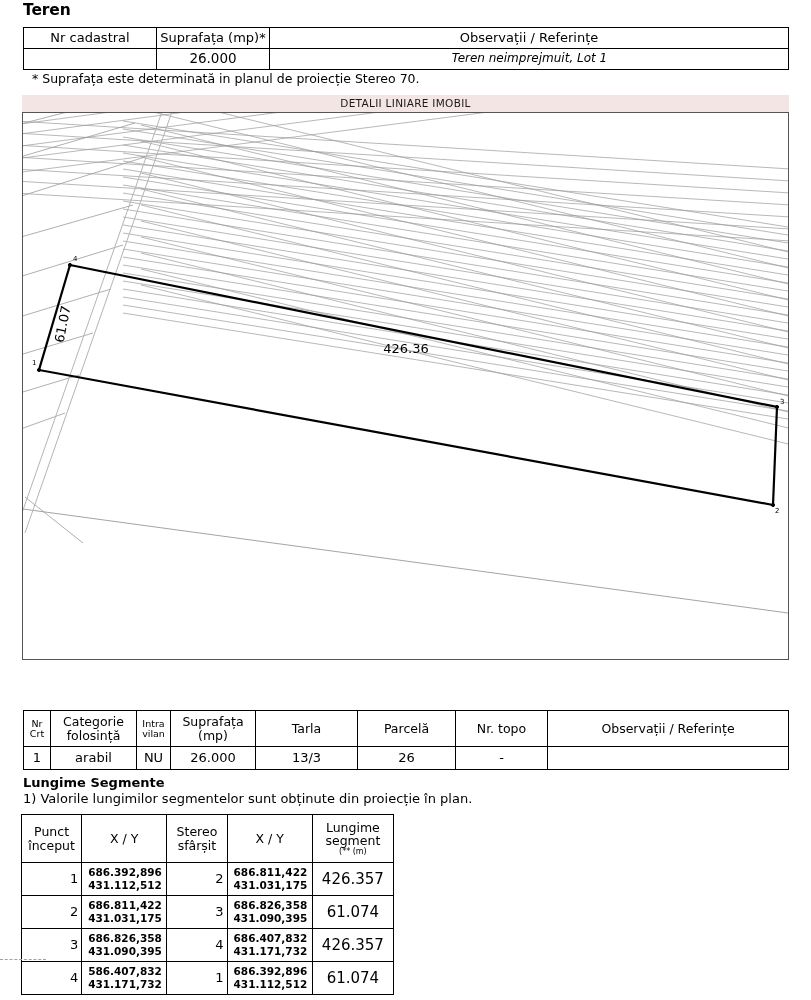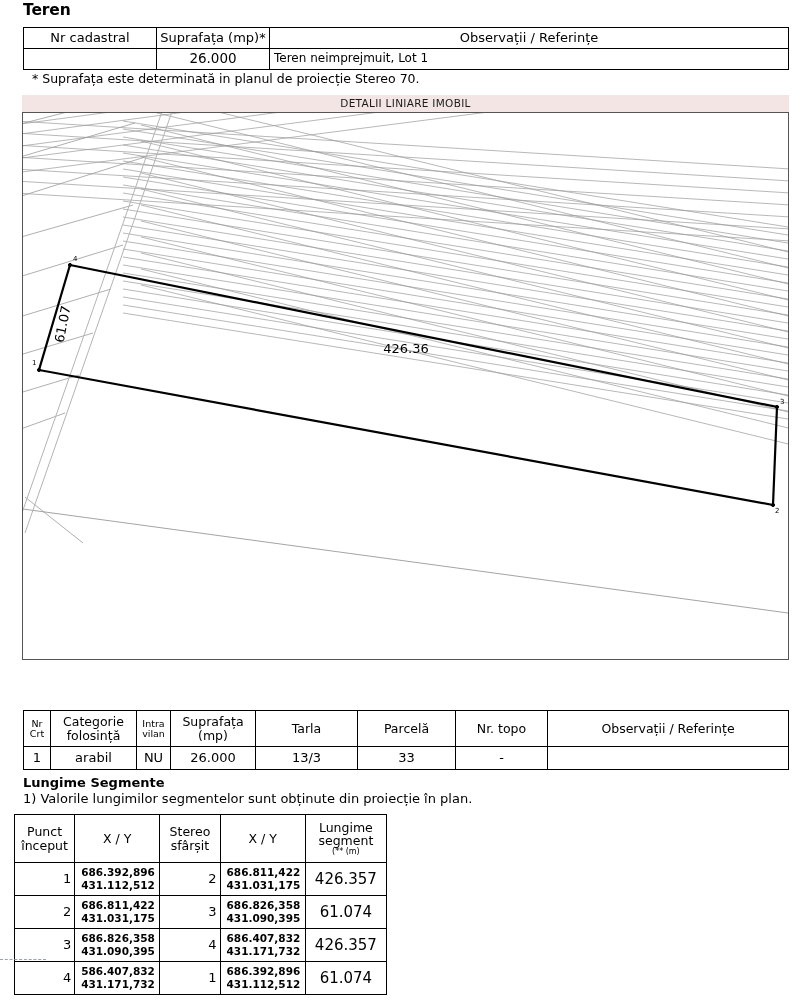--- a/index.html
+++ b/index.html
@@ -61,21 +61,21 @@
   
   #tbl-teren {
     position: absolute;
     left: 23px;
     top: 27px;
     width: 765px;
   }
   #tbl-teren td { height: 21px; margin-top: 41px; }
   #tbl-teren .hdr { text-align: center; font-size: 13px; }
   #tbl-teren .val-supraf { text-align: center; font-size: 13.5px; }
-  #tbl-teren .val-obs { text-align: left; font-size: 12px; padding-left: 4px; }
+  #tbl-teren .val-obs { text-align: center; font-size: 12px; padding-left: 4px; font-style: italic; }
 
   .footnote {
     position: absolute;
     font-size: 12.5px;
     line-height: 1.2;
     margin-left: 9px;
   }
   #teren-note { left: 23px; top: 71px; }
 
   
@@ -130,21 +130,21 @@
     left: 23px;
     top: 791px;
     font-size: 13px;
     font-weight: normal;
     line-height: 1.25;
   }
 
   
   #tbl-seg {
     position: absolute;
-    left: 14px;
+    left: 21px;
     top: 814px;
     width: 373px;
   }
   #tbl-seg th {
     font-size: 12.5px;
     text-align: center;
     line-height: 1.08;
     height: 48px;
     padding: 1px 2px;
   }
@@ -349,21 +349,21 @@
         <th>Observații / Referințe</th>
       </tr>
     </thead>
     <tbody>
       <tr>
         <td>1</td>
         <td>arabil</td>
         <td>NU</td>
         <td>26.000</td>
         <td>13/3</td>
-        <td>33</td>
+        <td>26</td>
         <td>-</td>
         <td></td>
       </tr>
     </tbody>
   </table>
 
   <div id="lungime-head">Lungime Segmente</div>
   <div id="lungime-note">1) Valorile lungimilor segmentelor sunt obținute din proiecție în plan.</div>
 
   <table id="tbl-seg" class="cad">

